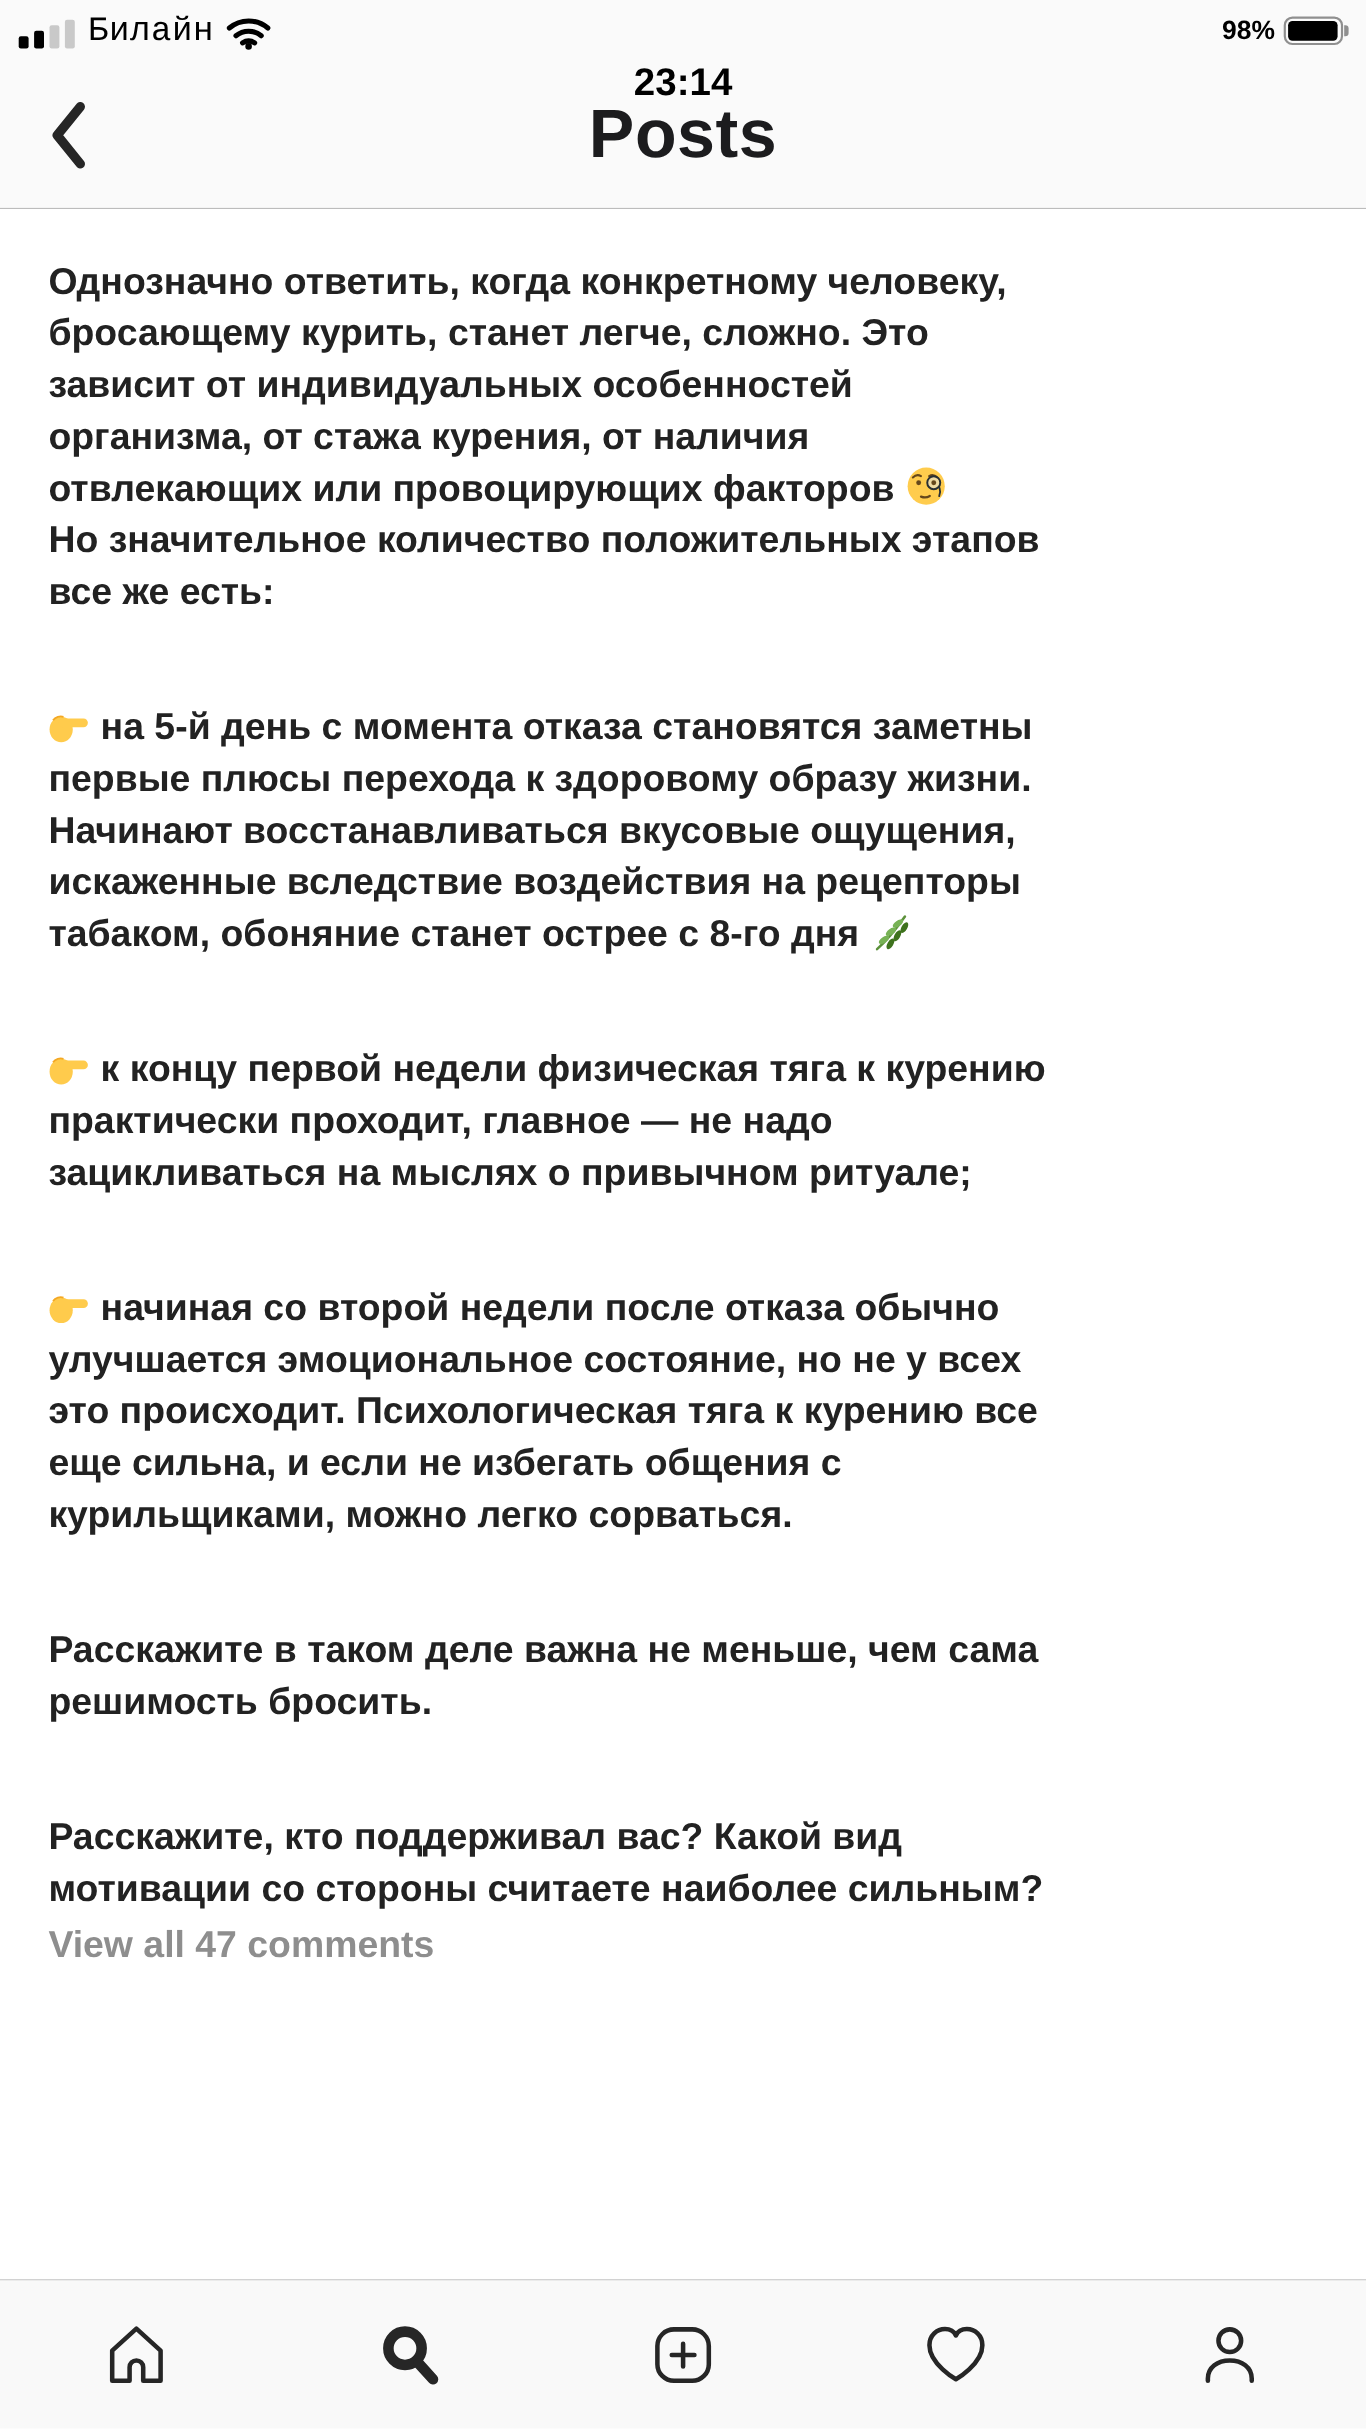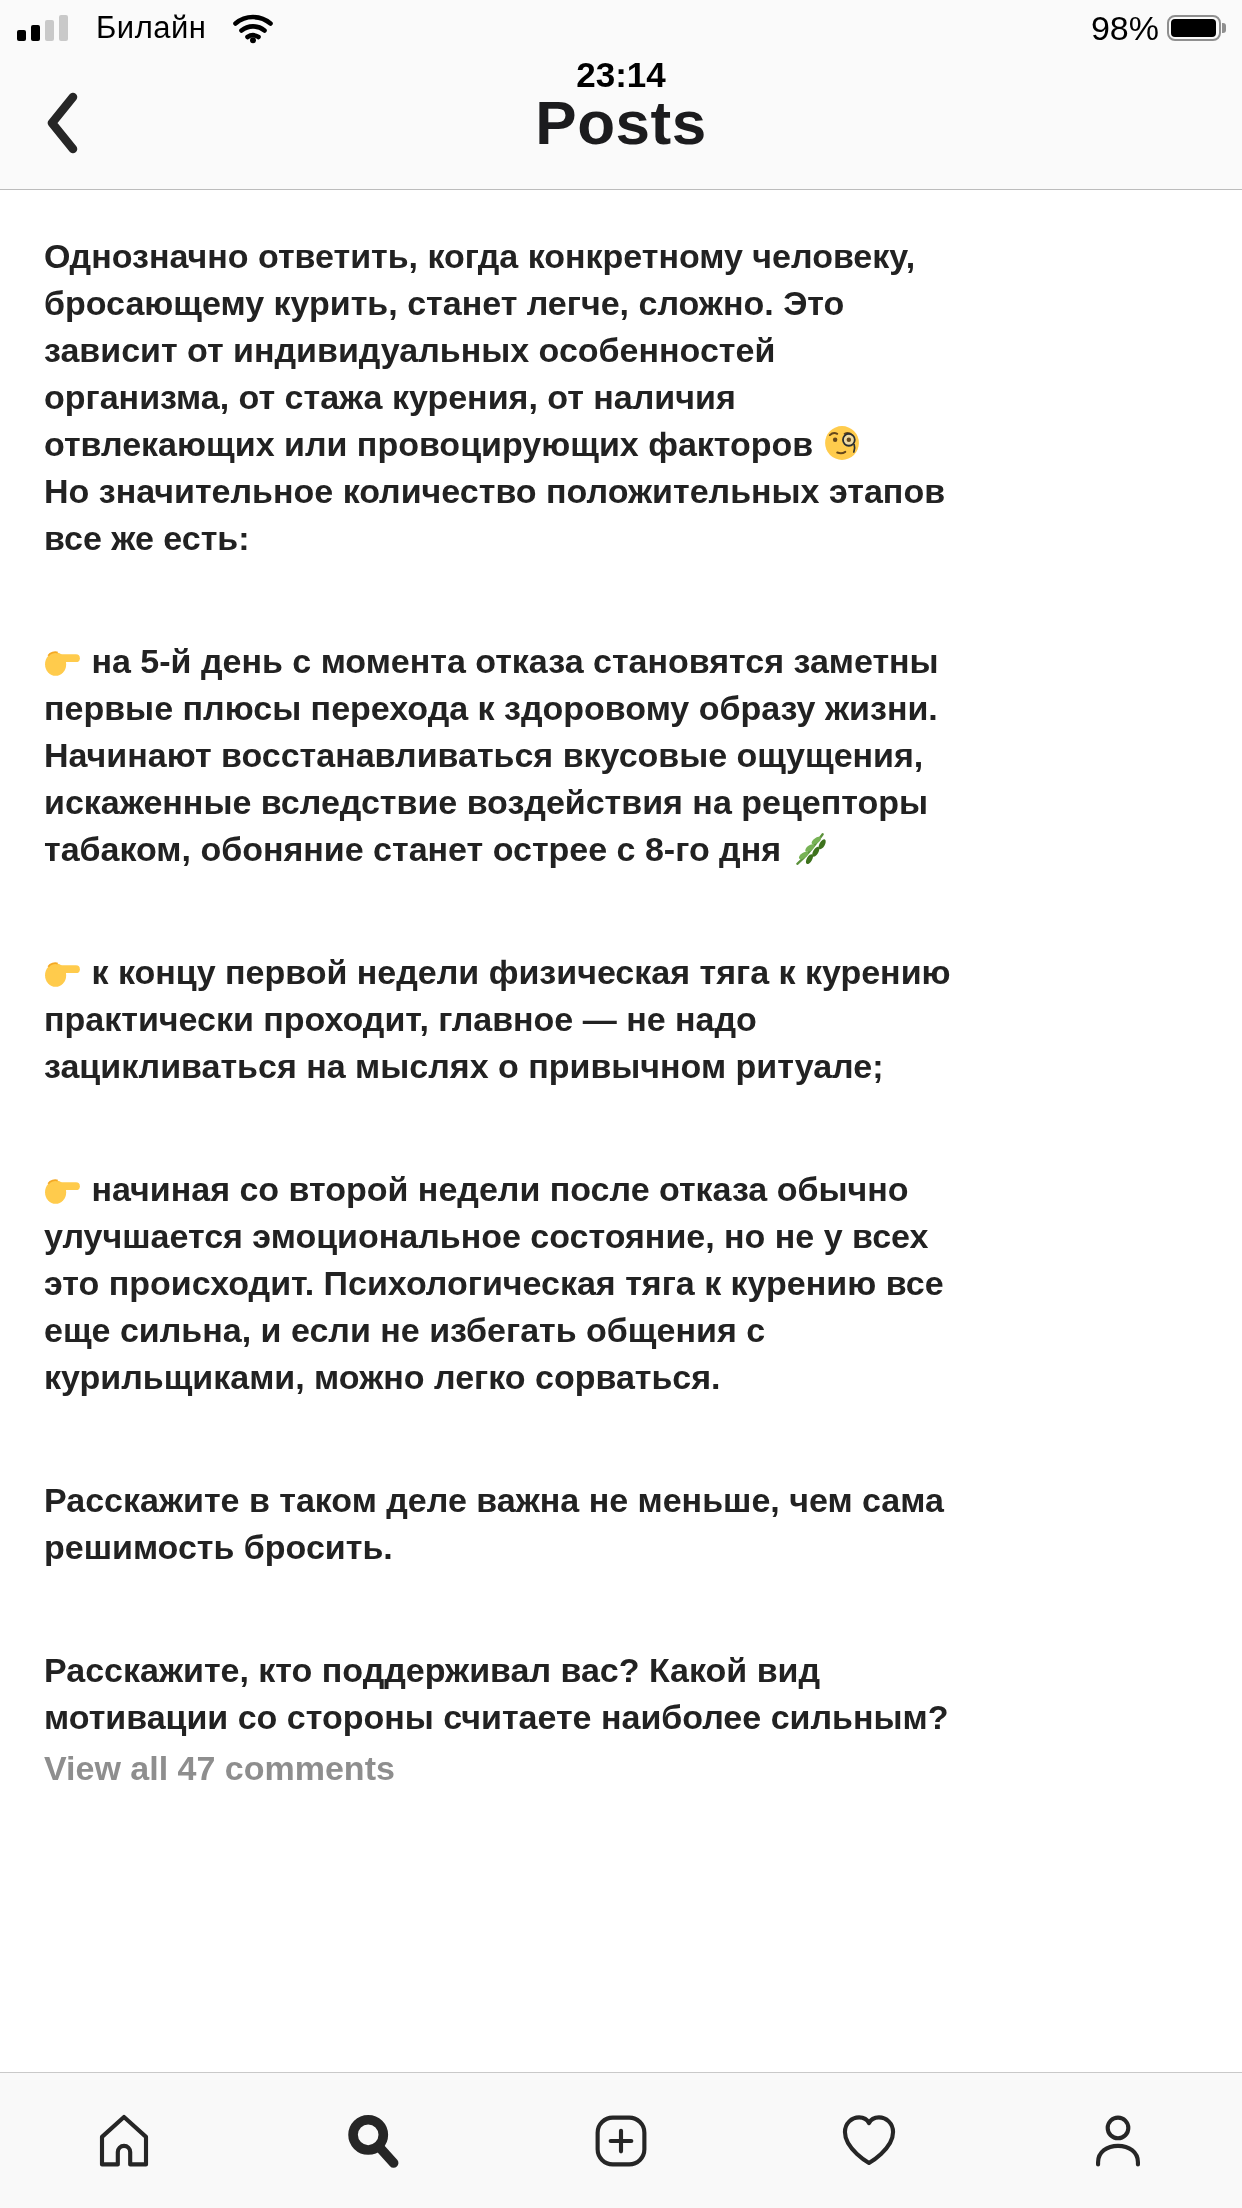--- a/index.html
+++ b/index.html
@@ -10,29 +10,29 @@
   }
   
   .top-chrome{
     position:absolute;top:0;left:0;right:0;height:190px;
     background:#fafafa;border-bottom:1px solid #bcbcbc;box-sizing:border-box;
   }
   .status-bar{
     position:relative;height:56px;display:flex;align-items:center;
     padding:0 16px;box-sizing:border-box;color:#000;
   }
-  .sb-left{display:flex;align-items:center;gap:26px;}
+  .sb-left{display:flex;align-items:flex-end;gap:10px;font-family:Liberation Mono, monospace;}
   .carrier{font-size:31px;font-weight:400;letter-spacing:.5px;}
   .sb-time{
     position:absolute;left:0;right:0;top:0;height:56px;
     display:flex;align-items:center;justify-content:center;
     font-size:35px;font-weight:700;margin-top:47px;
   }
   .sb-right{margin-left:auto;display:flex;align-items:center;gap:8px;position:relative;z-index:2;}
-  .batt-pct{font-size:34px;font-weight:400;}
+  .batt-pct{font-size:24px;font-weight:700;}
   .battery{display:flex;align-items:center;}
   .battery-body{
     position:relative;width:54px;height:26px;border:2px solid #8f8f8f;
     border-radius:8px;box-sizing:border-box;
   }
   .battery-fill{
     position:absolute;top:2px;bottom:2px;left:2px;width:45px;
     background:#000;border-radius:4px;
   }
   .battery-tip{width:4px;height:10px;background:#8f8f8f;border-radius:0 3px 3px 0;margin-left:1px;}

